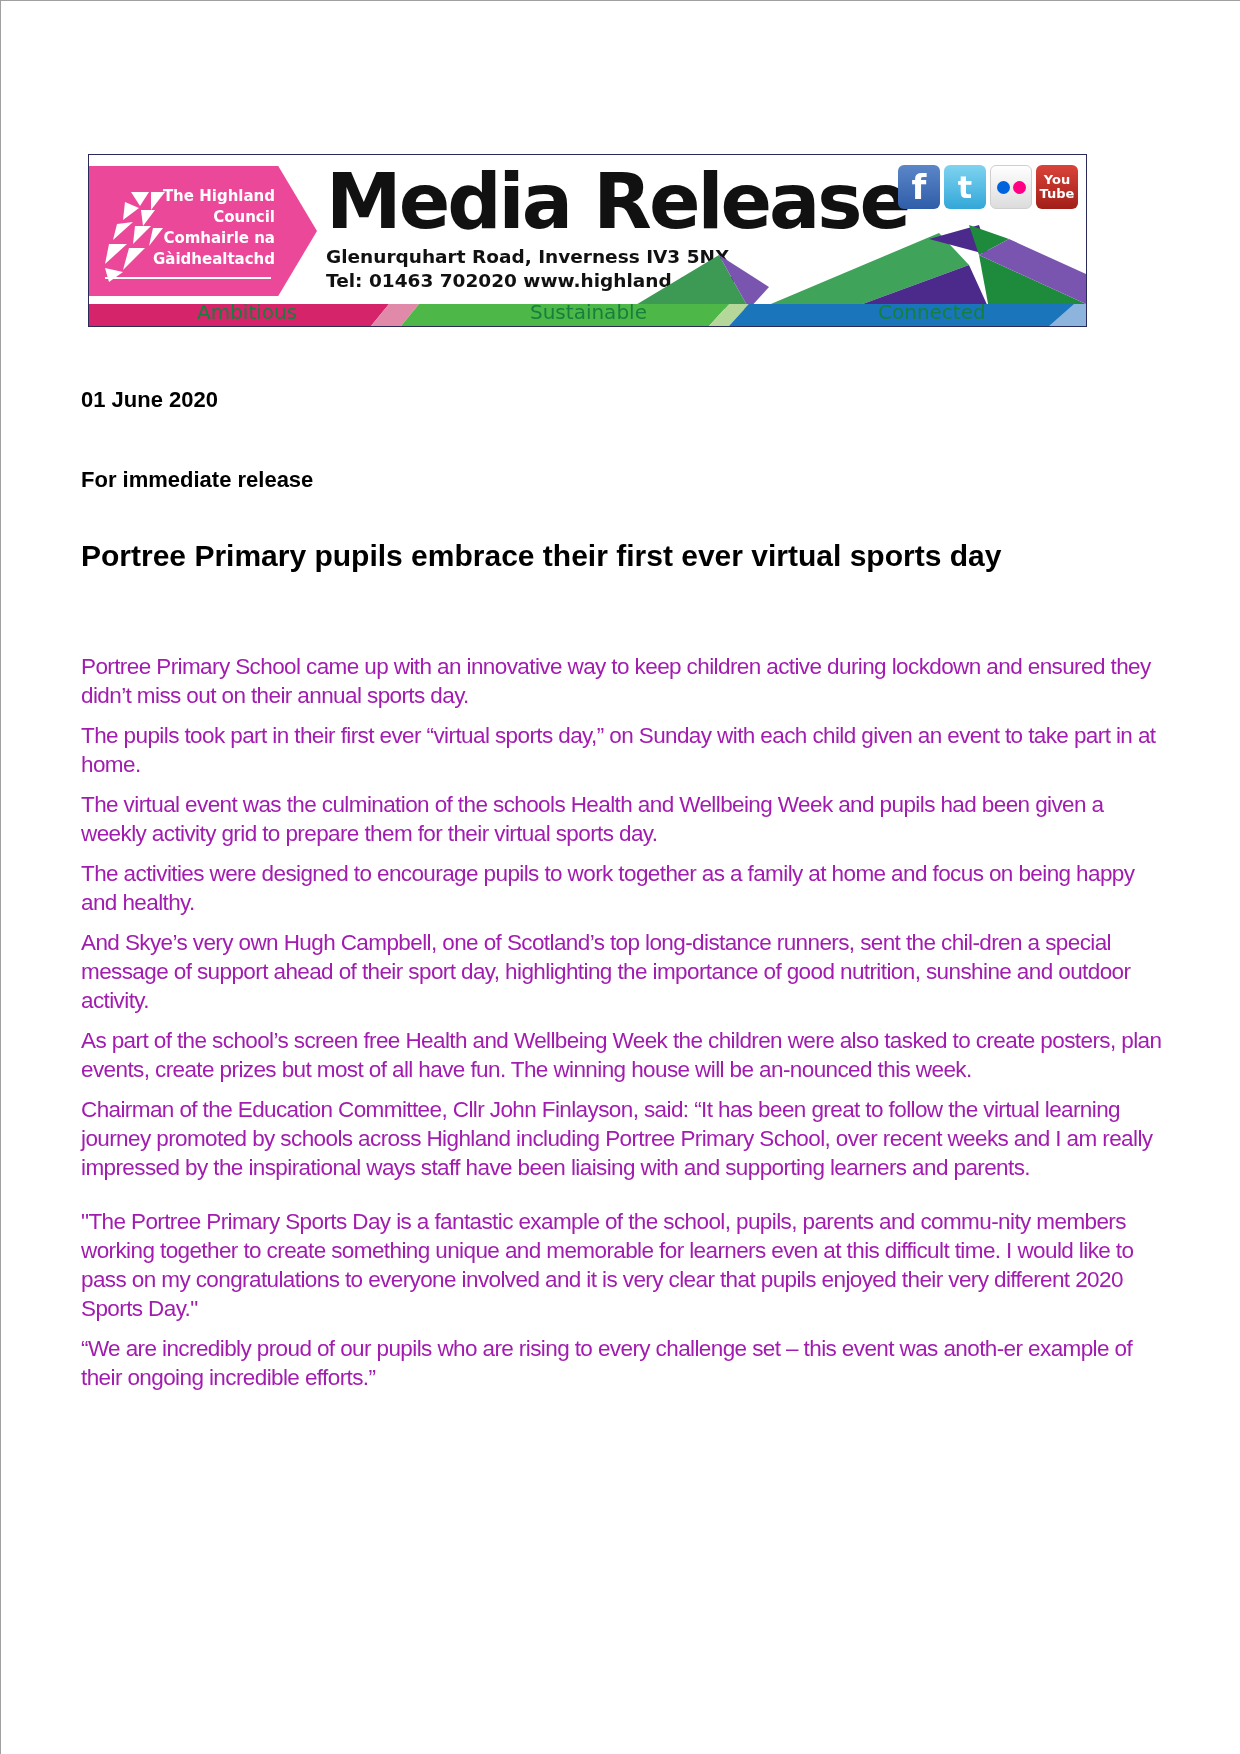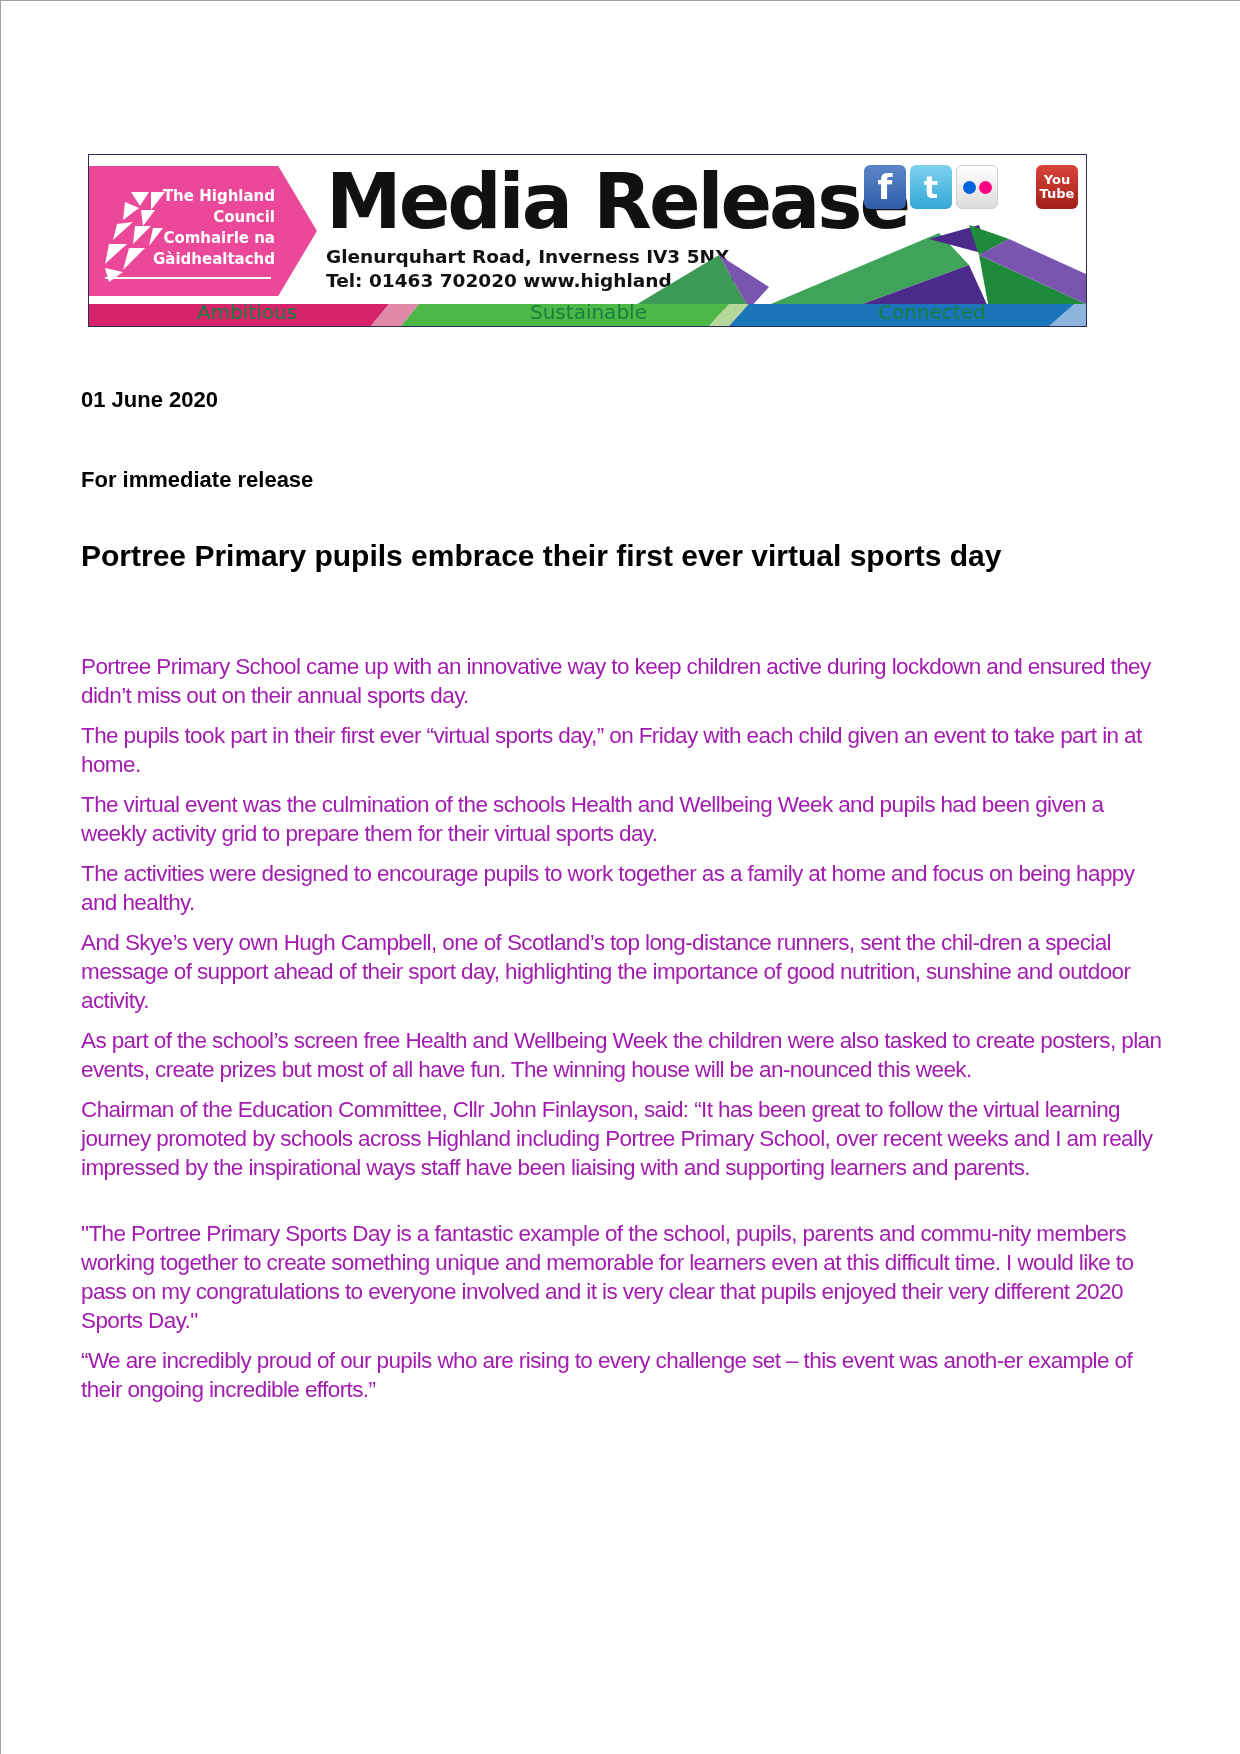--- a/index.html
+++ b/index.html
@@ -37,21 +37,21 @@
   }
   .social { position: absolute; right: 8px; top: 10px; display: flex; gap: 4px; }
   .soc {
     width: 42px; height: 44px; border-radius: 6px; display: flex; align-items: center; justify-content: center;
     font-family: "DejaVu Sans", sans-serif; font-weight: bold; color: #fff; box-sizing: border-box;
   }
   .soc-fb { background: linear-gradient(#5b86c8, #2f5da8); font-size: 34px; }
   .soc-tw { background: linear-gradient(#7fd3f0, #32a7d8); font-size: 30px; }
   .soc-fl { background: linear-gradient(#ffffff, #dcdcdc); border: 1px solid #cfcfcf; gap: 3px; }
   .fl-dot { width: 13px; height: 13px; border-radius: 50%; display: inline-block; }
-  .soc-yt { background: linear-gradient(#d9443a, #a21e18); font-size: 13px; line-height: 14px; flex-direction: column; text-align: center; margin-left: 34px; }
+  .soc-yt { background: linear-gradient(#d9443a, #a21e18); font-size: 13px; line-height: 14px; flex-direction: column; text-align: center; }
   .mountains { position: absolute; left: 540px; top: 70px; width: 459px; height: 84px; }
   .strip { position: absolute; left: 0; bottom: 0; width: 999px; height: 22px; }
   .strip-label {
     position: absolute; bottom: 4px; font-family: "DejaVu Sans", sans-serif;
     font-size: 20px; color: #15803d; line-height: 20px;
   }
   
   .meta {
     position: absolute; left: 80px; font-family: "Liberation Sans", sans-serif;
     font-size: 22px; font-weight: bold; color: #000; margin: 0;
@@ -59,21 +59,21 @@
   .headline {
     position: absolute; left: 80px; top: 538px; margin: 0;
     font-family: "Liberation Sans", sans-serif; font-weight: bold; font-size: 30px; color: #000;
   }
   .body {
     position: absolute; left: 80px; top: 651px; width: 1090px;
     font-family: "Liberation Sans", sans-serif; font-size: 22.5px; line-height: 29px; color: #a21caf;
     letter-spacing: -0.6px;
   }
   .body p { margin: 0 0 11px 0; }
-  .body p.gap-after { margin-bottom: 37px; }
+  .body p.gap-after { margin-bottom: 25px; }
 </style>
 </head>
 <body>
 
 <div class="page">
 
   <div class="banner">
     <div class="logo-block">
       <svg class="logo-tri" viewBox="0 0 70 90">
         <g fill="#ffffff">
@@ -145,21 +145,21 @@
     <span class="strip-label" style="left:789px">Connected</span>
   </div>
 
   <p class="meta" style="top:386px">01 June 2020</p>
   <p class="meta" style="top:466px">For immediate release</p>
 
   <h1 class="headline">Portree Primary pupils embrace their first ever virtual sports day</h1>
 
   <div class="body">
     <p>Portree Primary School came up with an innovative way to keep children active during lockdown and ensured they didn’t miss out on their annual sports day.</p>
-    <p>The pupils took part in their first ever “virtual sports day,” on Friday with each child given an event to take part in at home.</p>
+    <p>The pupils took part in their first ever “virtual sports day,” on Sunday with each child given an event to take part in at home.</p>
     <p>The virtual event was the culmination of the schools Health and Wellbeing Week and pupils had been given a weekly activity grid to prepare them for their virtual sports day.</p>
     <p>The activities were designed to encourage pupils to work together as a family at home and focus on being happy and healthy.</p>
     <p>And Skye’s very own Hugh Campbell, one of Scotland’s top long-distance runners, sent the chil-dren a special message of support ahead of their sport day, highlighting the importance of good nutrition, sunshine and outdoor activity.</p>
     <p>As part of the school’s screen free Health and Wellbeing Week the children were also tasked to create posters, plan events, create prizes but most of all have fun. The winning house will be an-nounced this week.</p>
     <p class="gap-after">Chairman of the Education Committee, Cllr John Finlayson, said: “It has been great to follow the virtual learning journey promoted by schools across Highland including Portree Primary School, over recent weeks and I am really impressed by the inspirational ways staff have been liaising with and supporting learners and parents.</p>
     <p>"The Portree Primary Sports Day is a fantastic example of the school, pupils, parents and commu-nity members working together to create something unique and memorable for learners even at this difficult time. I would like to pass on my congratulations to everyone involved and it is very clear that pupils  enjoyed their very different 2020 Sports Day."</p>
     <p>“We are incredibly proud of our pupils who are rising to every challenge set – this event was anoth-er example of their ongoing incredible efforts.”</p>
   </div>
 </div>
 

